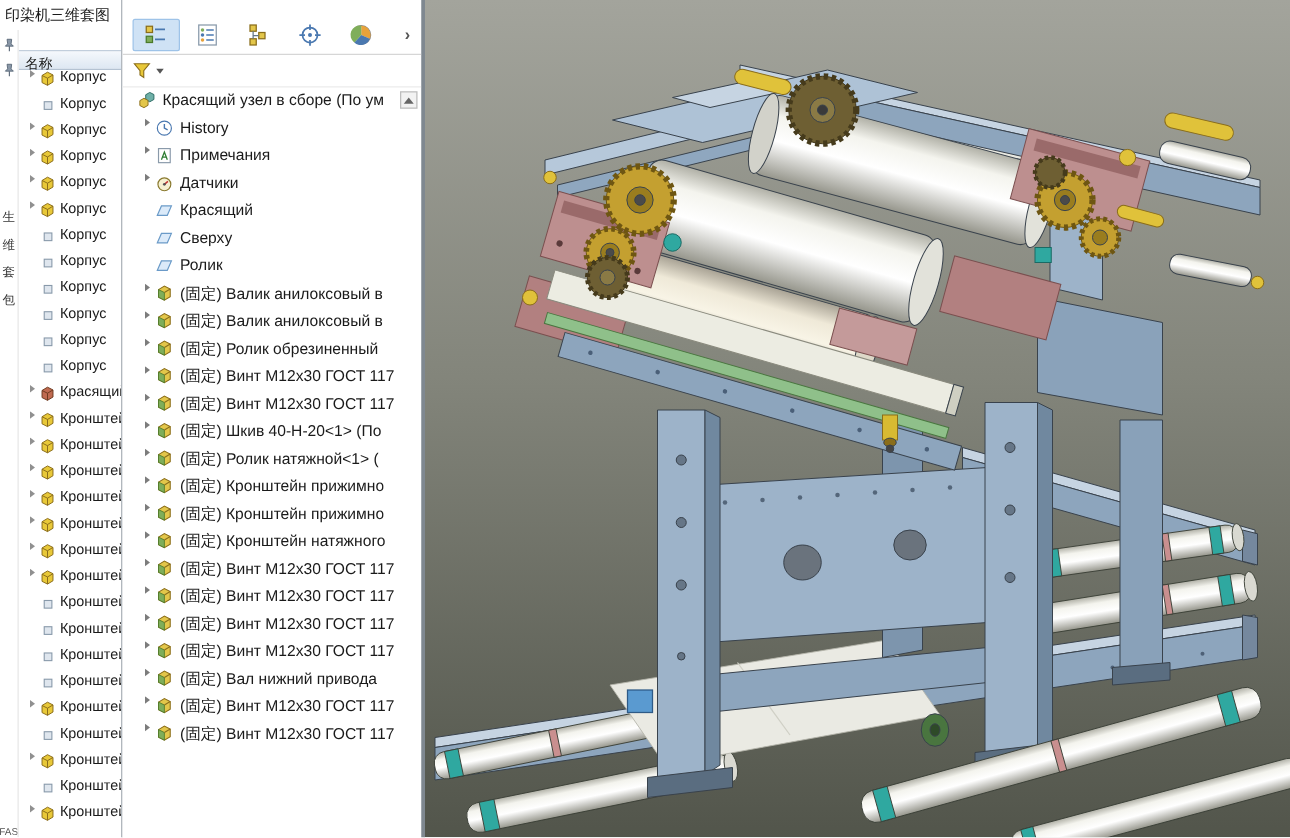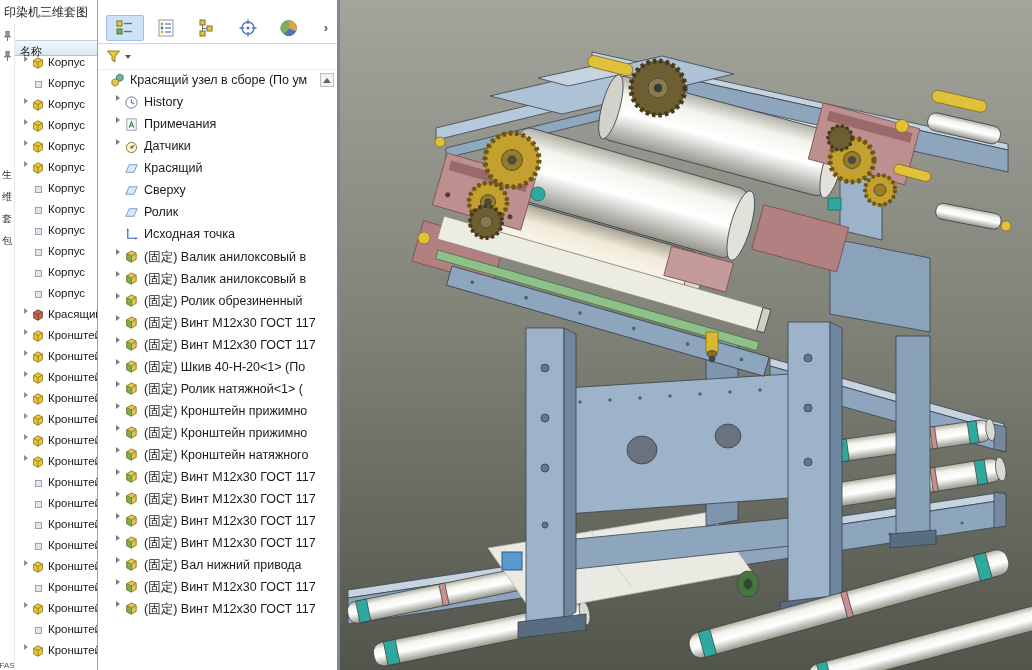--- a/index.html
+++ b/index.html
@@ -483,31 +483,20 @@
           <span class="tlabel">Сверху</span>
         </div>
         <div class="trow">
           <span class="t-arrow blank"></span>
           <span class="ticon">
             <svg width="15" height="15" viewBox="0 0 16 16">
               <path d="M2 12 L5.5 4 L14 4 L10.5 12 Z" fill="#cfe3f7" fill-opacity="0.75" stroke="#6a9ac8"></path>
             </svg>
           </span>
           <span class="tlabel">Ролик</span>
-        </div>
-        <div class="trow">
-          <span class="t-arrow blank"></span>
-          <span class="ticon">
-            <svg width="15" height="15" viewBox="0 0 16 16">
-              <path d="M4 3 L4 12 L13 12" fill="none" stroke="#3a6ab0" stroke-width="1.3"></path>
-              <path d="M4 1 L2.8 4 L5.2 4 Z" fill="#3a6ab0"></path>
-              <path d="M15 12 L12 10.8 L12 13.2 Z" fill="#3a6ab0"></path>
-            </svg>
-          </span>
-          <span class="tlabel">Исходная точка</span>
         </div>
         <div class="trow">
           <span class="t-arrow"></span>
           <span class="ticon">
             <svg width="15" height="15" viewBox="0 0 16 16">
               <path d="M3 5 L8 2 L13 4.5 L13 11 L8 14 L3 11.5 Z" fill="#e3c64a" stroke="#8a6d1a" stroke-width="0.9"></path>
               <path d="M3 5 L8 7.5 L8 14 L3 11.5 Z" fill="#7fae5a" stroke="#4a7a2a" stroke-width="0.7"></path>
               <path d="M8 7.5 L13 4.5" fill="none" stroke="#8a6d1a" stroke-width="0.9"></path>
             </svg>
           </span>

